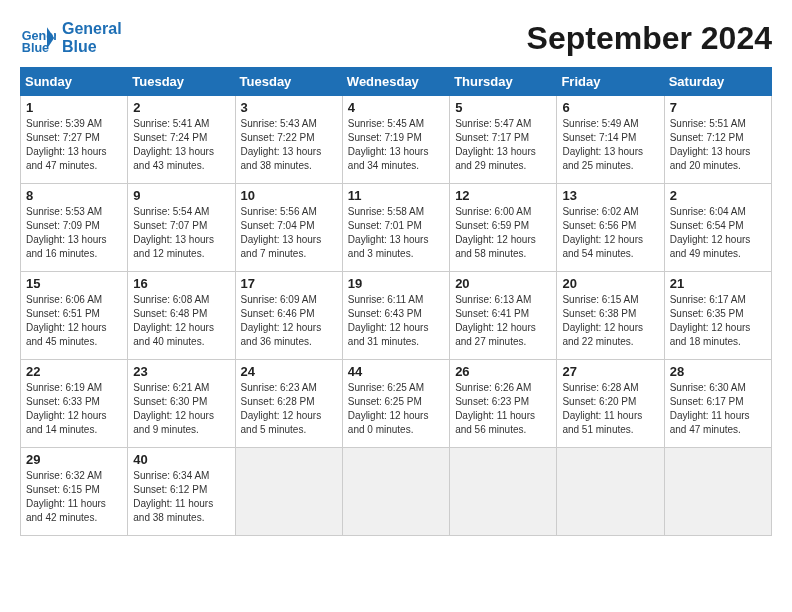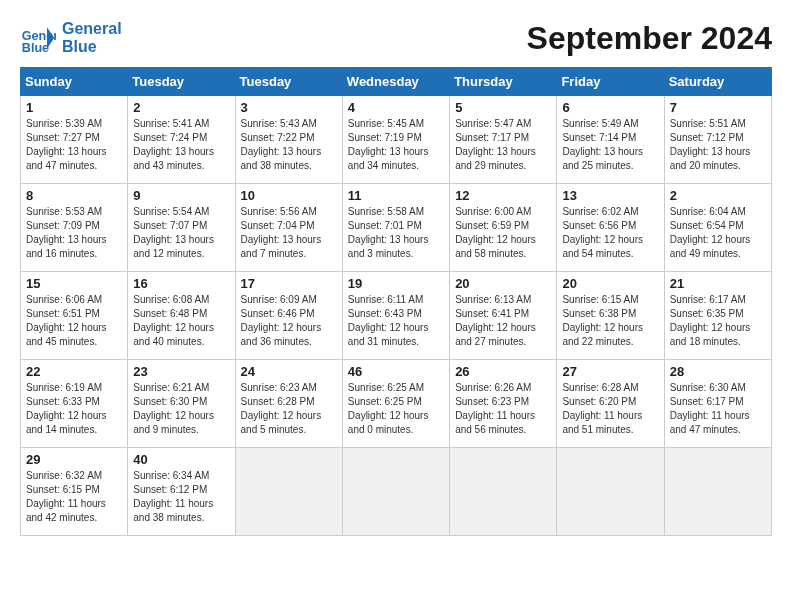--- a/index.html
+++ b/index.html
@@ -131,21 +131,21 @@
         <td><span class="day-num">17</span><span class="cell-text">Sunrise: 6:09 AM<br>Sunset: 6:46 PM<br>Daylight: 12 hours and 36 minutes.</span></td>
         <td><span class="day-num">19</span><span class="cell-text">Sunrise: 6:11 AM<br>Sunset: 6:43 PM<br>Daylight: 12 hours and 31 minutes.</span></td>
         <td><span class="day-num">20</span><span class="cell-text">Sunrise: 6:13 AM<br>Sunset: 6:41 PM<br>Daylight: 12 hours and 27 minutes.</span></td>
         <td><span class="day-num">20</span><span class="cell-text">Sunrise: 6:15 AM<br>Sunset: 6:38 PM<br>Daylight: 12 hours and 22 minutes.</span></td>
         <td><span class="day-num">21</span><span class="cell-text">Sunrise: 6:17 AM<br>Sunset: 6:35 PM<br>Daylight: 12 hours and 18 minutes.</span></td>
       </tr>
       <tr>
         <td><span class="day-num">22</span><span class="cell-text">Sunrise: 6:19 AM<br>Sunset: 6:33 PM<br>Daylight: 12 hours and 14 minutes.</span></td>
         <td><span class="day-num">23</span><span class="cell-text">Sunrise: 6:21 AM<br>Sunset: 6:30 PM<br>Daylight: 12 hours and 9 minutes.</span></td>
         <td><span class="day-num">24</span><span class="cell-text">Sunrise: 6:23 AM<br>Sunset: 6:28 PM<br>Daylight: 12 hours and 5 minutes.</span></td>
-        <td><span class="day-num">46</span><span class="cell-text">Sunrise: 6:25 AM<br>Sunset: 6:25 PM<br>Daylight: 12 hours and 0 minutes.</span></td>
+        <td><span class="day-num">44</span><span class="cell-text">Sunrise: 6:25 AM<br>Sunset: 6:25 PM<br>Daylight: 12 hours and 0 minutes.</span></td>
         <td><span class="day-num">26</span><span class="cell-text">Sunrise: 6:26 AM<br>Sunset: 6:23 PM<br>Daylight: 11 hours and 56 minutes.</span></td>
         <td><span class="day-num">27</span><span class="cell-text">Sunrise: 6:28 AM<br>Sunset: 6:20 PM<br>Daylight: 11 hours and 51 minutes.</span></td>
         <td><span class="day-num">28</span><span class="cell-text">Sunrise: 6:30 AM<br>Sunset: 6:17 PM<br>Daylight: 11 hours and 47 minutes.</span></td>
       </tr>
       <tr>
         <td><span class="day-num">29</span><span class="cell-text">Sunrise: 6:32 AM<br>Sunset: 6:15 PM<br>Daylight: 11 hours and 42 minutes.</span></td>
         <td><span class="day-num">40</span><span class="cell-text">Sunrise: 6:34 AM<br>Sunset: 6:12 PM<br>Daylight: 11 hours and 38 minutes.</span></td>
         <td class="empty"></td>
         <td class="empty"></td>
         <td class="empty"></td>

